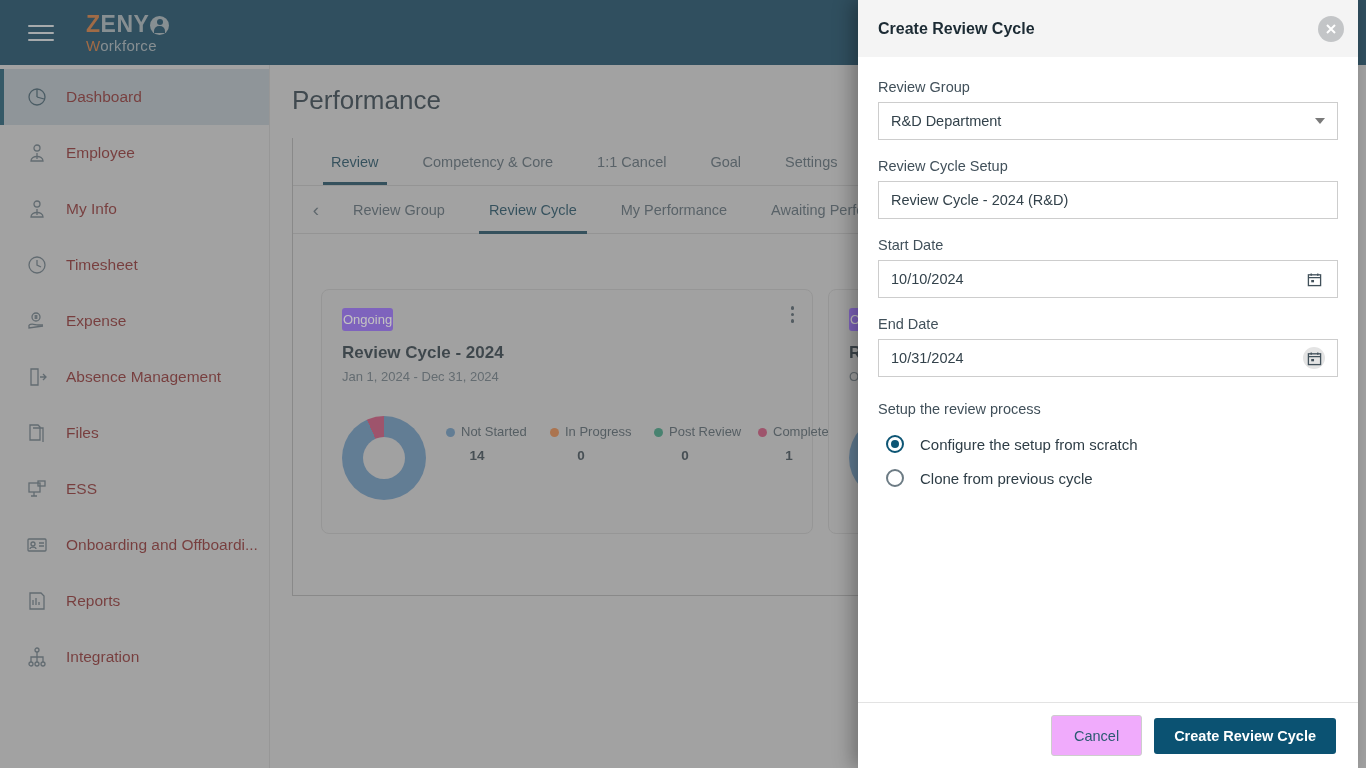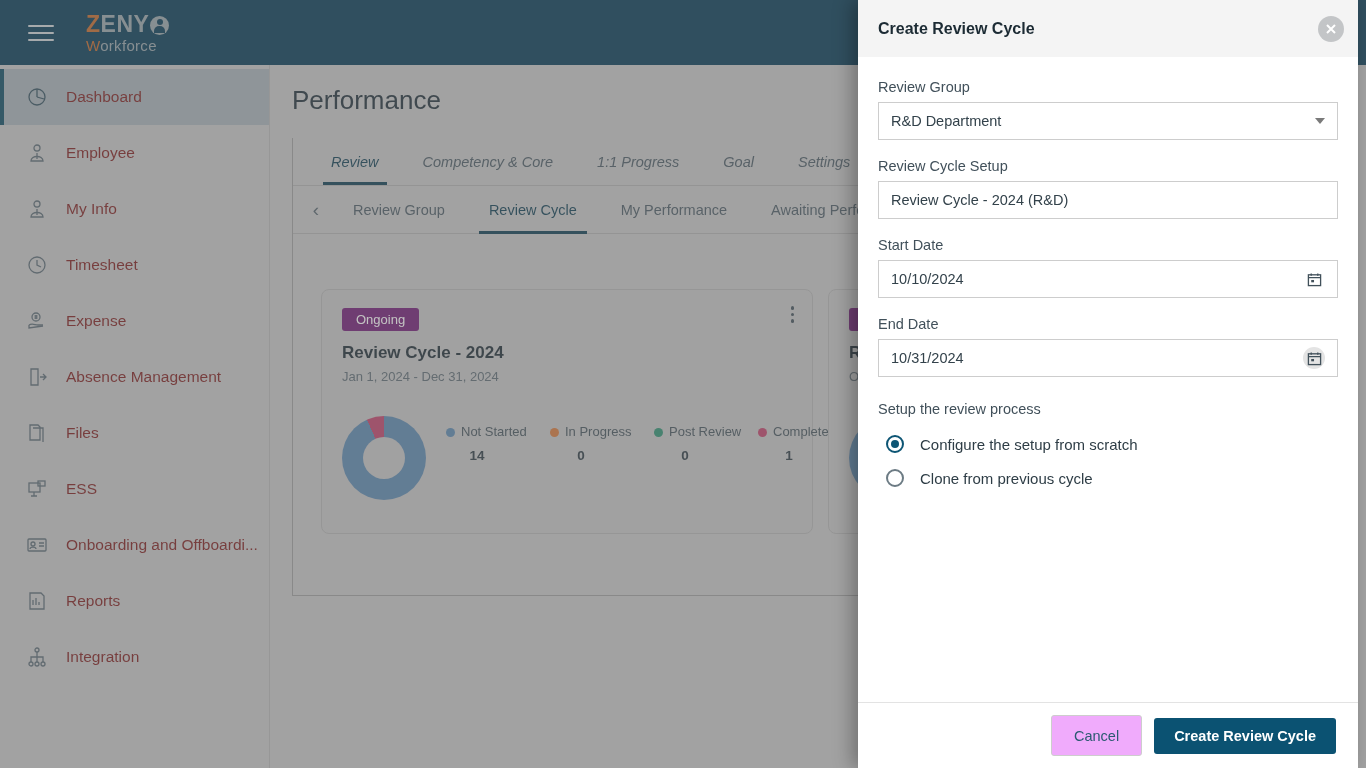--- a/index.html
+++ b/index.html
@@ -60,21 +60,21 @@
   .nav-item.active .nav-ico svg { stroke: #33505f; }
   .nav-label { white-space: nowrap; overflow: hidden; text-overflow: ellipsis; max-width: 205px; }
 
   
   .content { position: absolute; top: 65px; left: 270px; right: 0; bottom: 0; background: #c8c8c8; }
   .page-title { font-size: 26px; color: #20303a; margin: 20px 0 0 22px; font-weight: normal; }
   .panel {
     margin: 22px 22px 0 22px; background: #c8c8c8;
     border: 1px solid #9e9e9e; border-top: none; height: 458px; position: relative;
   }
-  .tabs-primary { display: flex; height: 48px; border-bottom: 1px solid #b0b0b0; padding-left: 16px; font-style: italic; }
+  .tabs-primary { display: flex; height: 48px; border-bottom: 1px solid #b0b0b0; padding-left: 16px; }
   .tab-p {
     display: flex; align-items: center; padding: 0 22px; font-size: 14.5px;
     color: #4a5a64; cursor: pointer; position: relative;
   }
   .tab-p.active { color: #0d3d52; }
   .tab-p.active::after {
     content: ""; position: absolute; left: 14px; right: 14px; bottom: 0; height: 3px; background: #0d3d52;
   }
   .tabs-secondary { display: flex; align-items: center; height: 48px; border-bottom: 1px solid #b0b0b0; padding-left: 8px; }
   .chev-left { width: 30px; display: flex; align-items: center; justify-content: center; cursor: pointer; color: #55646d; font-size: 19px; }
@@ -87,22 +87,22 @@
     content: ""; position: absolute; left: 12px; right: 12px; bottom: 0; height: 3px; background: #0d3d52;
   }
 
   
   .cards { display: flex; gap: 15px; padding: 55px 0 0 28px; }
   .rcard {
     width: 492px; height: 245px; border: 1px solid #b4b4b4; border-radius: 8px;
     background: #c6c6c6; padding: 18px 20px; position: relative; flex: 0 0 492px;
   }
   .badge {
-    display: inline-block; background: #701a75; color: #fff; font-size: 13px;
-    padding: 4px 14px; border-radius: 3px;
+    display: inline-block; background: #8b5cf6; color: #fff; font-size: 13px;
+    padding: 4px 1px; border-radius: 3px;
   }
   .kebab { position: absolute; top: 16px; right: 18px; cursor: pointer; display: flex; flex-direction: column; gap: 3px; align-items: center; }
   .kebab i { width: 3.5px; height: 3.5px; border-radius: 50%; background: #41505a; display: block; }
   .rcard-title { font-size: 17px; font-weight: bold; color: #1d2b34; margin-top: 12px; }
   .rcard-dates { font-size: 13px; color: #5d6b74; margin-top: 6px; }
   .chart-row { display: flex; align-items: flex-start; margin-top: 32px; }
   .donut { width: 84px; height: 84px; border-radius: 50%; flex: 0 0 84px; position: relative; }
   .donut::after {
     content: ""; position: absolute; left: 21px; top: 21px; width: 42px; height: 42px;
     border-radius: 50%; background: #c6c6c6;
@@ -305,21 +305,21 @@
       </div>
     </nav>
 
     <main class="content">
       <h1 class="page-title">Performance</h1>
 
       <section class="panel">
         <div class="tabs-primary">
           <div class="tab-p active">Review</div>
           <div class="tab-p">Competency &amp; Core</div>
-          <div class="tab-p">1:1 Progress</div>
+          <div class="tab-p">1:1 Cancel</div>
           <div class="tab-p">Goal</div>
           <div class="tab-p">Settings</div>
         </div>
 
         <div class="tabs-secondary">
           <div class="chev-left">‹</div>
           <div class="tab-s">Review Group</div>
           <div class="tab-s active">Review Cycle</div>
           <div class="tab-s">My Performance</div>
           <div class="tab-s">Awaiting Perform</div>

